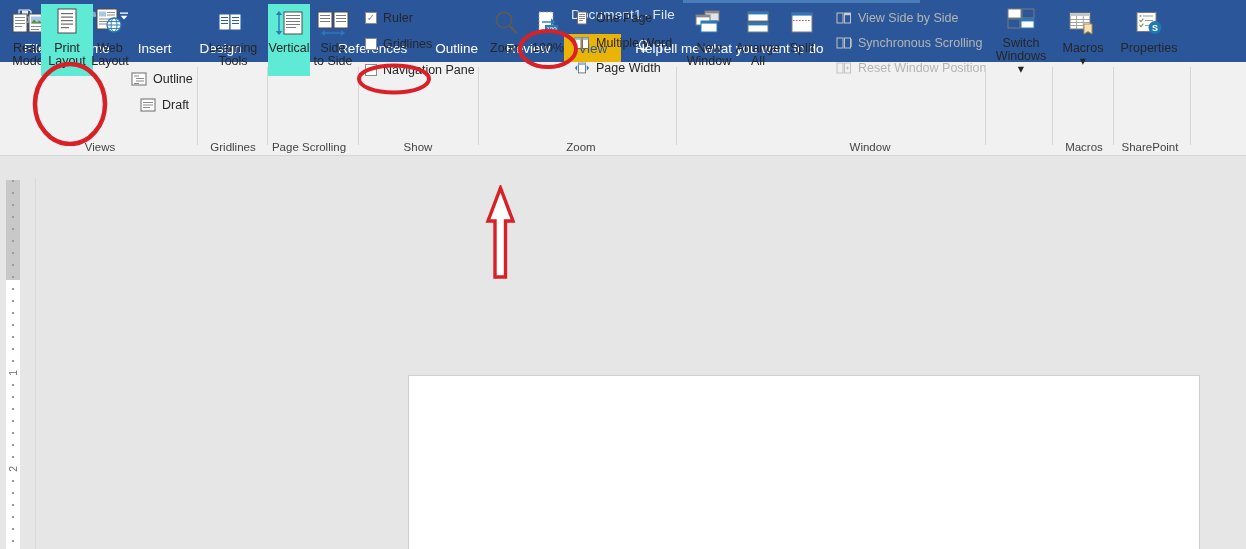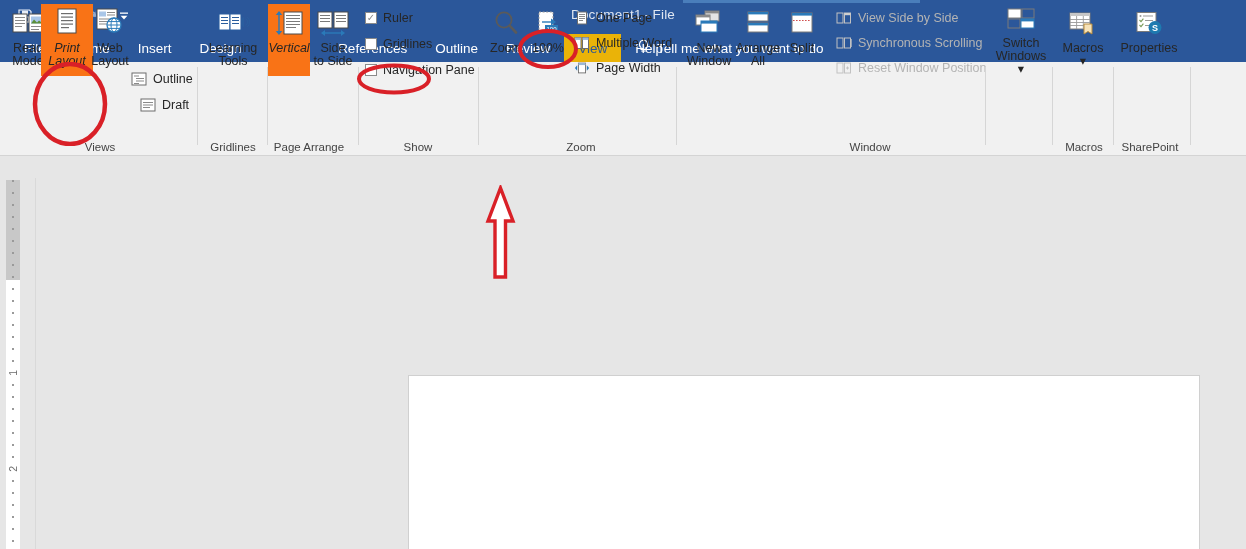--- a/index.html
+++ b/index.html
@@ -70,21 +70,21 @@
     background: #d6d6d6;
   }
 
   
   .bigbtn {
     position: absolute; top: 4px; width: 52px; height: 72px;
     display: flex; flex-direction: column; align-items: center;
     font-size: 12.5px; color: #262626; text-align: center; line-height: 13px;
     cursor: default;
   }
-  .bigbtn.sel { background: #f97316; font-style: italic; }
+  .bigbtn.sel { background: #5eead4; }
   .bigbtn .ic { height: 38px; display: flex; align-items: flex-end; justify-content: center; padding-bottom: 3px; }
   .bigbtn .lbl { white-space: pre-line; }
 
   
   .chk {
     position: absolute; display: flex; align-items: center; gap: 6px;
     font-size: 12.5px; color: #262626; height: 18px; white-space: nowrap;
   }
   .box {
     width: 12px; height: 12px; border: 1px solid #8a8a8a; background: #fff;
@@ -391,21 +391,21 @@
             <rect x="21" y="12" width="10" height="1"></rect>
           </g>
         <path d="M8 24 h20" stroke="#2a7ab9" stroke-width="1.4"></path>
         <path d="M6 24 l4 -3 v6 z" fill="#2a7ab9"></path>
         <path d="M30 24 l-4 -3 v6 z" fill="#2a7ab9"></path>
       </svg>
     </span>
     <span class="lbl">Side
 to Side</span>
   </div>
-  <div class="group-label" style="left:268px; width:82px">Page Arrange</div>
+  <div class="group-label" style="left:268px; width:82px">Page Scrolling</div>
   <div class="gdiv" style="left:358px"></div>
 
   <div class="chk" style="left:365px; top:9px">
     <span class="box">✓</span>
     <span>Ruler</span>
   </div>
   <div class="chk" style="left:365px; top:35px">
     <span class="box"></span>
     <span>Gridlines</span>
   </div>

